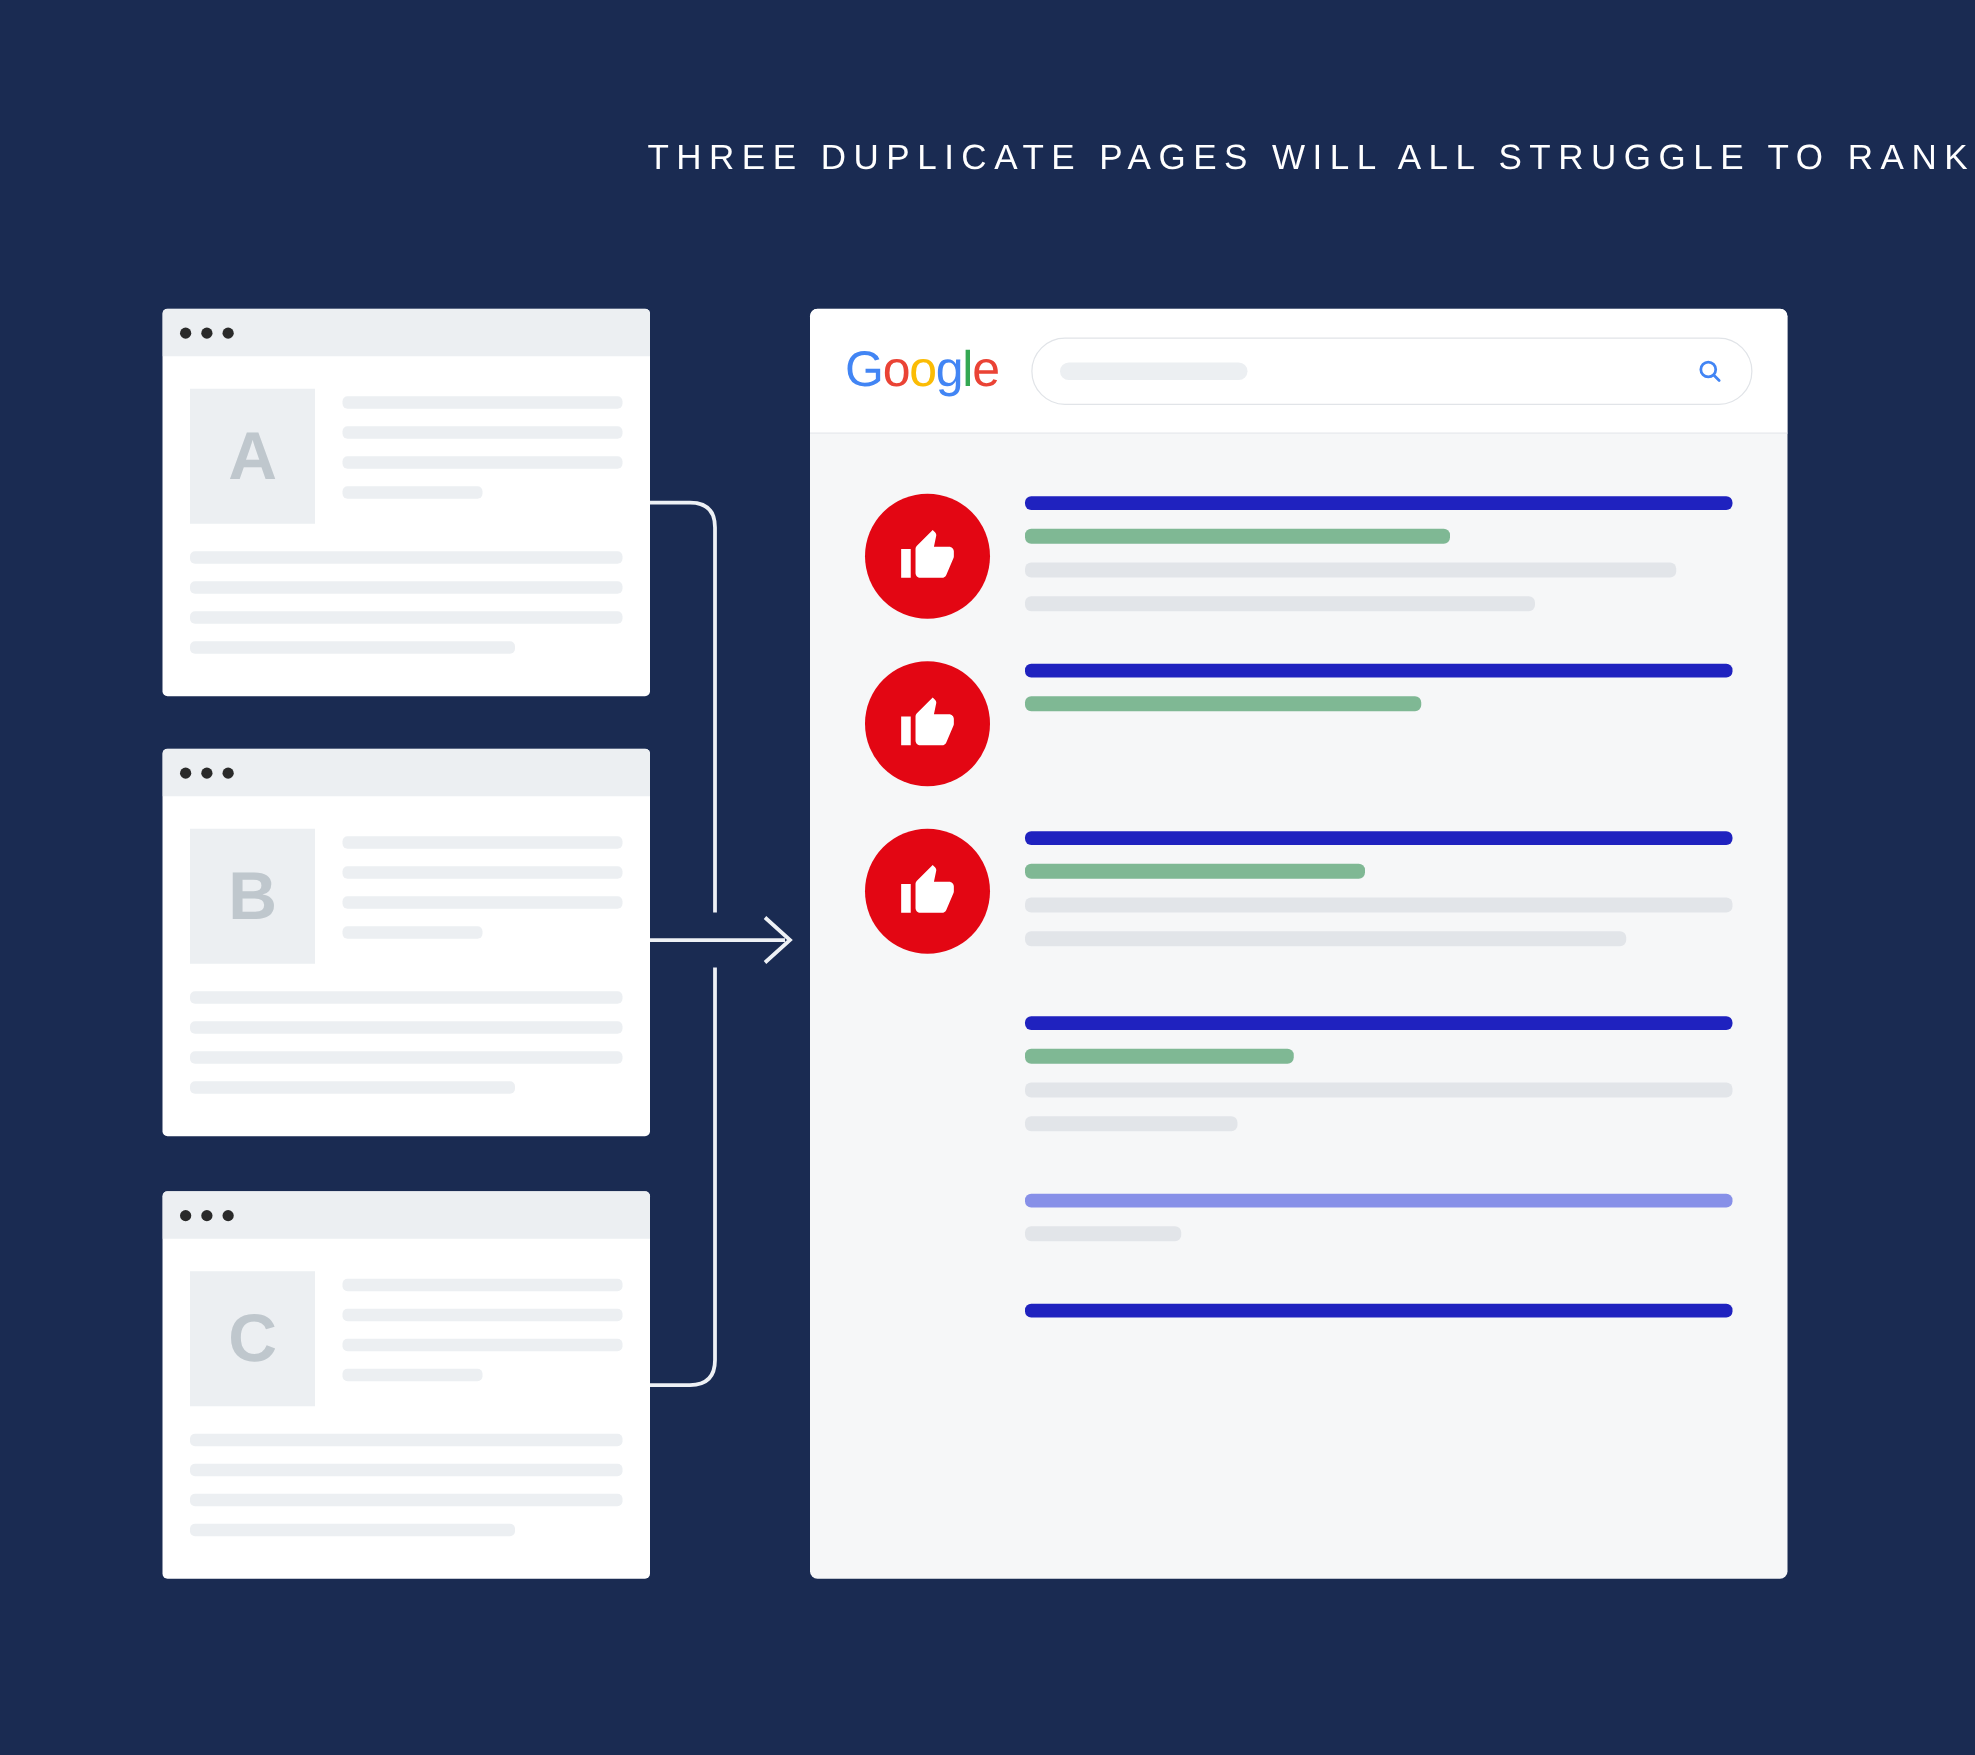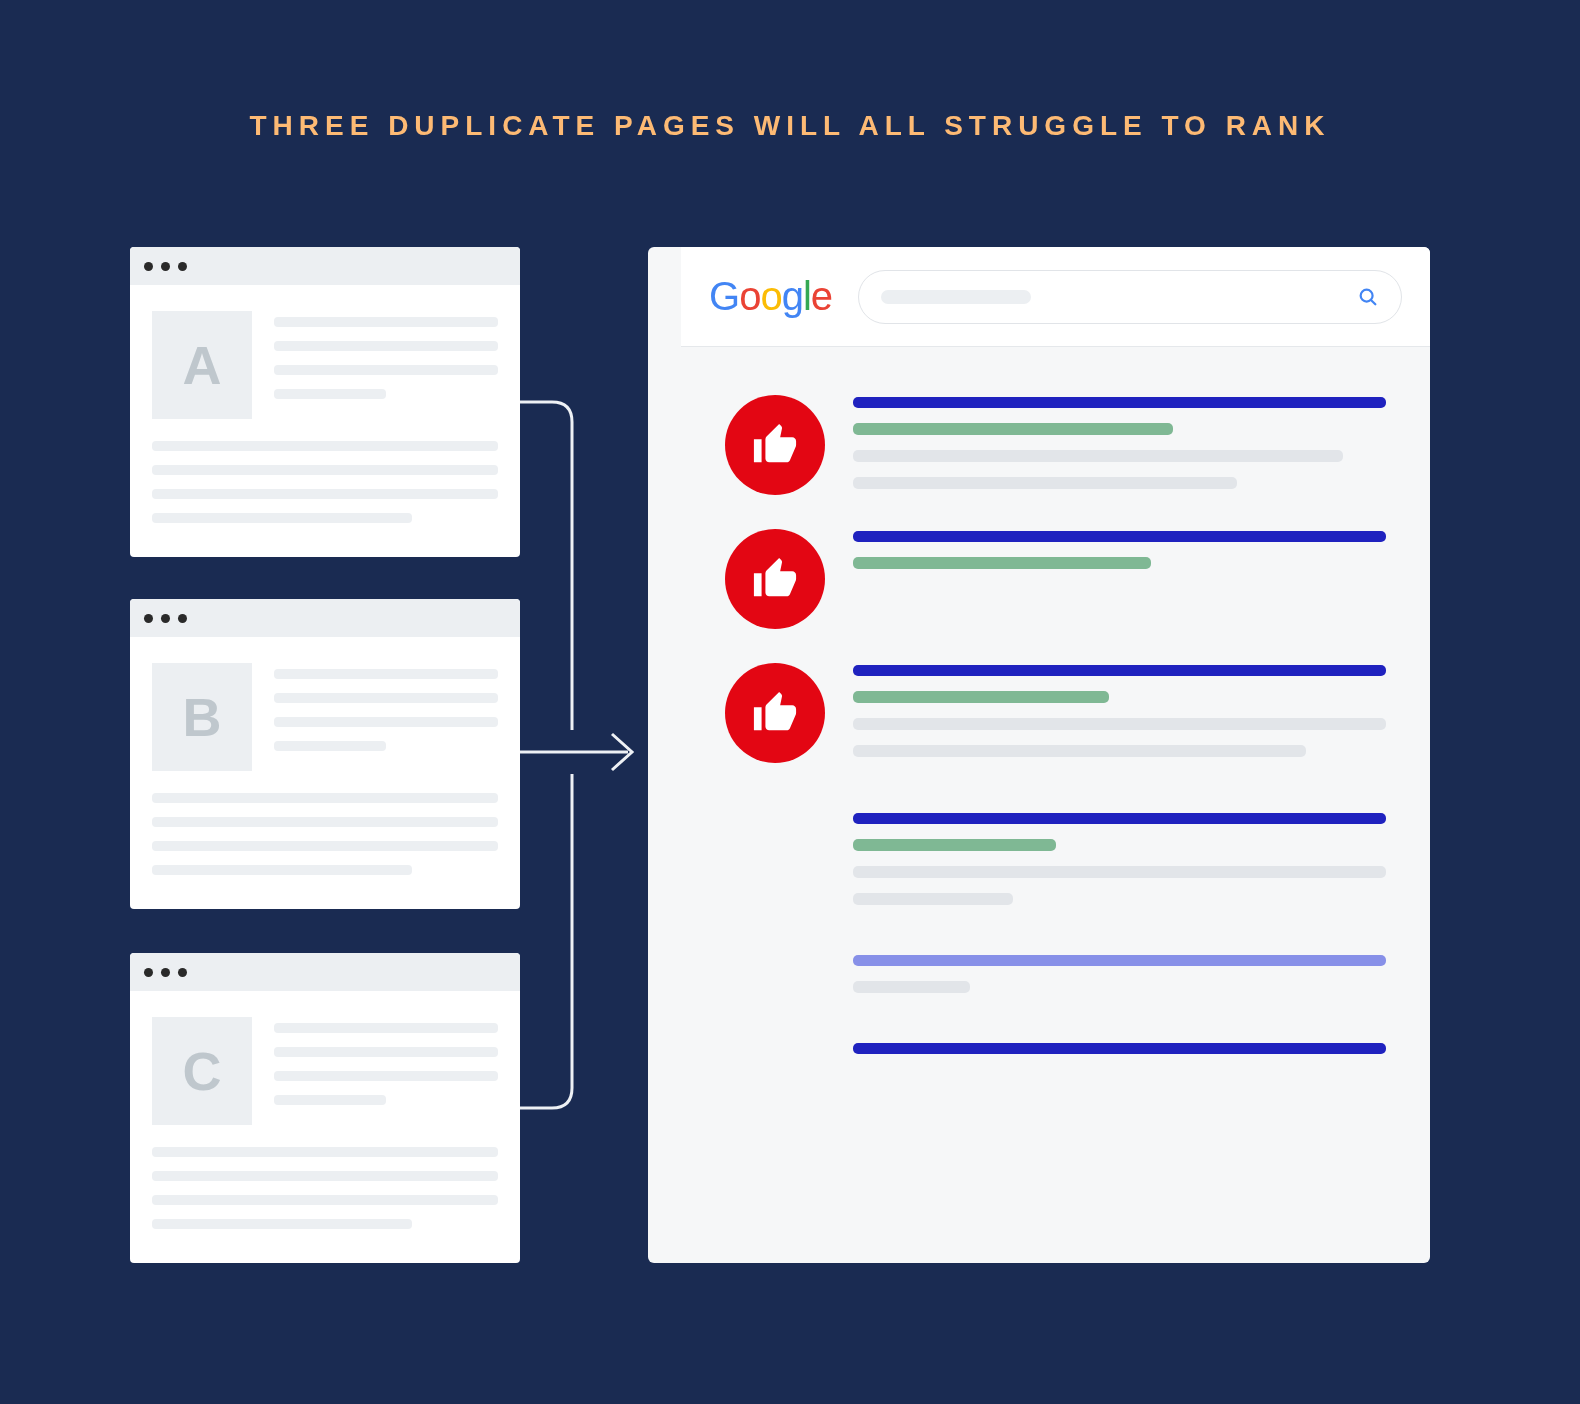--- a/index.html
+++ b/index.html
@@ -8,25 +8,25 @@
     width: 1580px;
     height: 1404px;
     font-family: -apple-system, BlinkMacSystemFont, "Segoe UI", Arial, sans-serif;
     position: relative;
   }
   .title {
     position: absolute;
     top: 110px;
     left: 0;
     width: 100%;
-    text-align: center;
-    color: #fdba74;
+    text-align: right;
+    color: #ffffff;
     font-size: 28px;
     letter-spacing: 6px;
-    font-weight: 700;
+    font-weight: 400;
   }
 
   
   .browser-card {
     position: absolute;
     width: 390px;
     height: 310px;
     background: #ffffff;
     border-radius: 4px;
     overflow: hidden;
@@ -88,21 +88,20 @@
   
   .serp {
     position: absolute;
     left: 648px;
     top: 247px;
     width: 782px;
     height: 1016px;
     background: #f6f7f8;
     border-radius: 6px;
     overflow: hidden;
-    padding-left: 33px;
   }
   .serp-header {
     height: 100px;
     background: #ffffff;
     border-bottom: 1px solid #e5e8eb;
     display: flex;
     align-items: center;
     padding: 0 28px;
     gap: 26px;
   }

